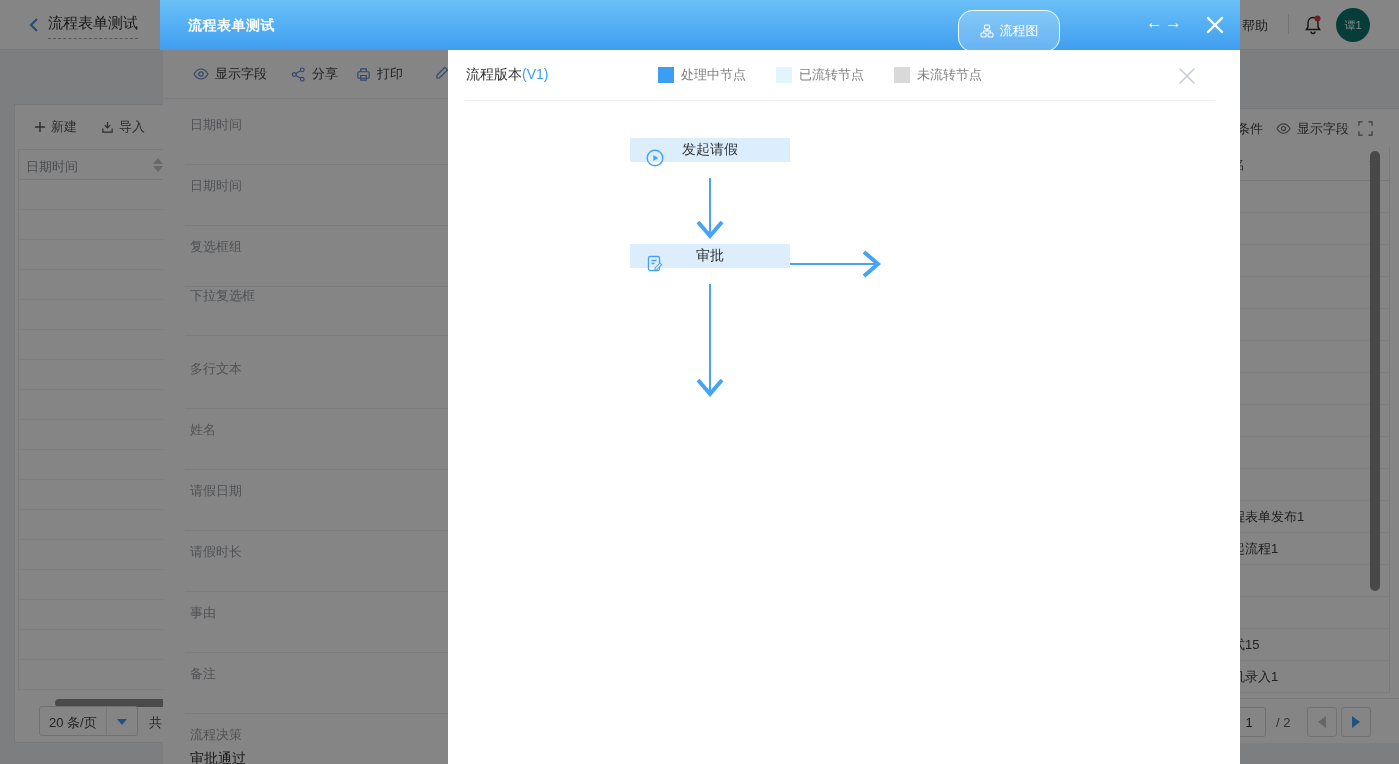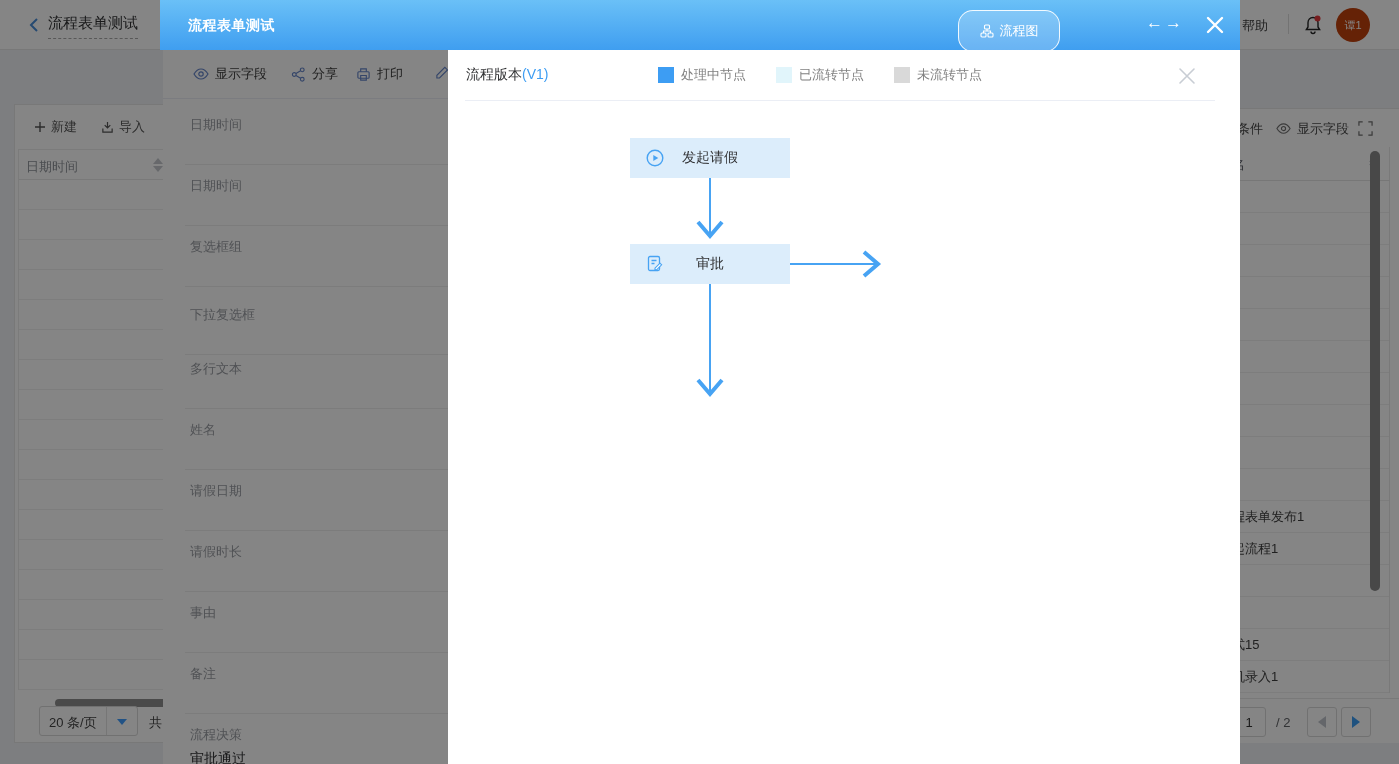--- a/index.html
+++ b/index.html
@@ -8,21 +8,21 @@
 
   
   #base { position:absolute; inset:0; z-index:1; }
 
   .topnav { position:absolute; left:0; top:0; width:1399px; height:50px; background:#fff; border-bottom:1px solid #e6e6e6; }
   .back-btn { position:absolute; left:26px; top:16px; width:18px; height:18px; cursor:pointer; }
   .nav-title { position:absolute; left:48px; top:14px; font-size:15px; color:#303133; padding-bottom:5px; border-bottom:1px dashed #a9a9a9; }
   .nav-help { position:absolute; left:1242px; top:17px; font-size:13px; color:#404040; }
   .nav-divider { position:absolute; left:1288px; top:14px; width:1px; height:20px; background:#dcdcdc; }
   .bell { position:absolute; left:1303px; top:15px; width:20px; height:20px; }
-  .avatar { position:absolute; left:1336px; top:8px; width:34px; height:34px; border-radius:50%; background:#c2410c; color:#fff; font-size:11px; display:flex; align-items:center; justify-content:center; }
+  .avatar { position:absolute; left:1336px; top:8px; width:34px; height:34px; border-radius:50%; background:#0f766e; color:#fff; font-size:11px; display:flex; align-items:center; justify-content:center; }
 
   
   .left-card { position:absolute; left:14px; top:104px; width:160px; height:639px; background:#fff; border:1px solid #e6e6e6; overflow:hidden; }
   .lc-btns { position:absolute; left:0; top:0; width:100%; height:44px; }
   .text-btn { position:absolute; top:13px; font-size:13px; color:#565656; display:flex; align-items:center; gap:5px; cursor:pointer; }
   .lc-table { position:absolute; left:3px; top:44px; width:154px; border:1px solid #ebebeb; border-bottom:none; }
   .lc-head { height:30px; background:#fff; border-bottom:1px solid #e8e8e8; position:relative; }
   .lc-head .lbl { position:absolute; left:7px; top:8px; font-size:13px; color:#8f9399; }
   .sorter { position:absolute; right:8px; top:7px; width:10px; height:16px; }
   .caret-u,.caret-d { width:0; height:0; border-left:5px solid transparent; border-right:5px solid transparent; position:absolute; left:0; }
@@ -82,21 +82,21 @@
   .m-version { position:absolute; left:18px; top:16px; font-size:14px; color:#303133; }
   .m-version .v { color:#3d9df3; }
   .legend { position:absolute; left:210px; top:16px; display:flex; align-items:center; }
   .legend .item { display:flex; align-items:center; margin-right:30px; }
   .legend .sq { width:16px; height:16px; margin-right:7px; }
   .legend .lt { font-size:13px; color:#808080; }
   .m-close { position:absolute; left:728px; top:15px; width:22px; height:22px; cursor:pointer; }
   .m-divider { position:absolute; left:17px; top:50px; width:750px; height:1px; background:#ebeef5; }
 
   .flow-canvas { position:absolute; left:0; top:51px; width:792px; height:663px; }
-  .fnode { position:absolute; width:160px; height:40px; background:#dcedfb; display:flex; align-items:center; justify-content:center; font-size:14px; color:#303133; cursor:pointer; }
+  .fnode { position:absolute; width:160px; height:24px; background:#dcedfb; display:flex; align-items:center; justify-content:center; font-size:14px; color:#303133; cursor:pointer; }
   .fnode .nicon { position:absolute; left:16px; top:11px; width:18px; height:18px; }
   svg.arrows { position:absolute; left:0; top:0; pointer-events:none; }
 </style>
 </head>
 <body>
 
 <div id="base">
   <div class="topnav">
     <svg class="back-btn" viewBox="0 0 18 18">
         <polyline points="11,3 5,9 11,15" fill="none" stroke="#4a8fd9" stroke-width="2"></polyline>
@@ -198,21 +198,21 @@
         <span class="fvalue"></span>
       </div>
     <div class="field-row" style="top:115px;">
         <span class="flabel">日期时间</span>
         <span class="fvalue"></span>
       </div>
     <div class="field-row" style="top:176px;">
         <span class="flabel">复选框组</span>
         <span class="fvalue"></span>
       </div>
-    <div class="field-row" style="top:244px;">
+    <div class="field-row" style="top:225px;">
         <span class="flabel">下拉复选框</span>
         <span class="fvalue"></span>
       </div>
     <div class="field-row" style="top:359px;">
         <span class="flabel">姓名</span>
         <span class="fvalue"></span>
       </div>
     <div class="field-row" style="top:298px;">
         <span class="flabel">多行文本</span>
         <span class="fvalue"></span>

